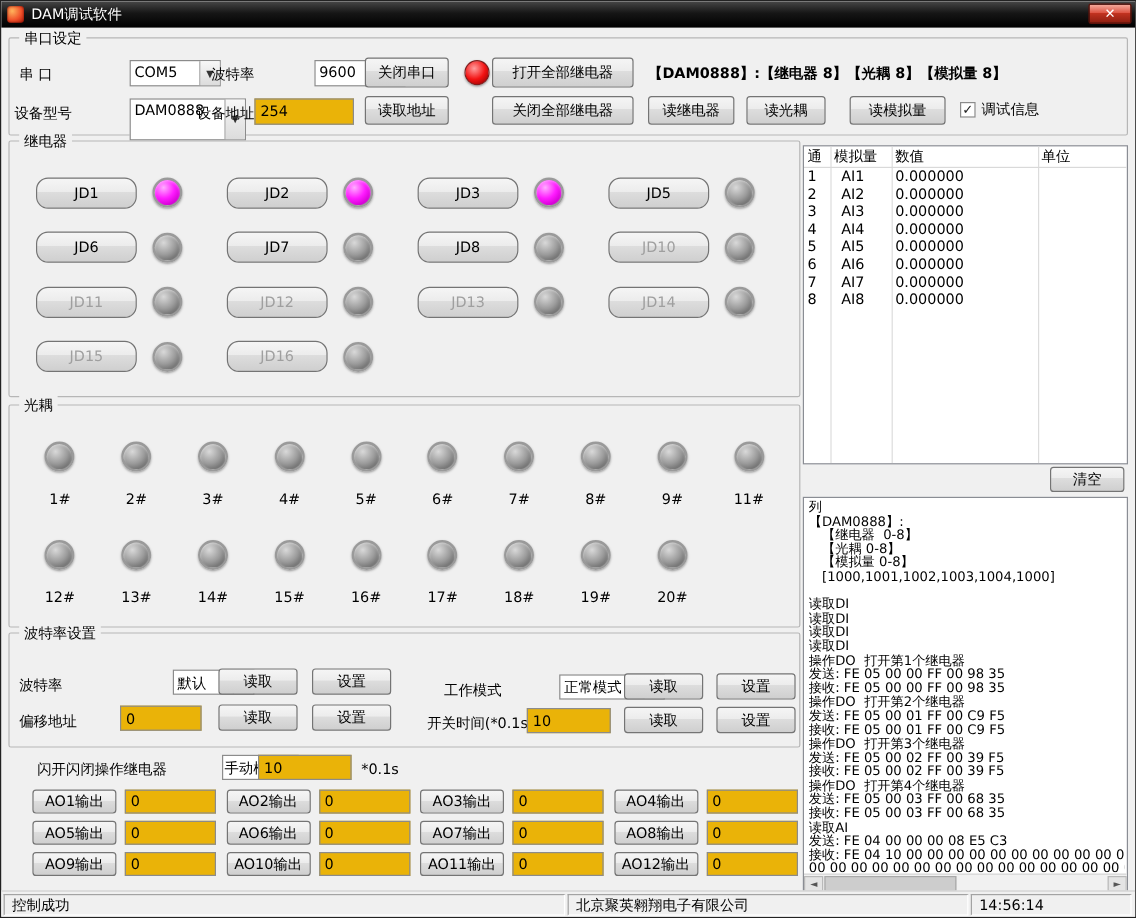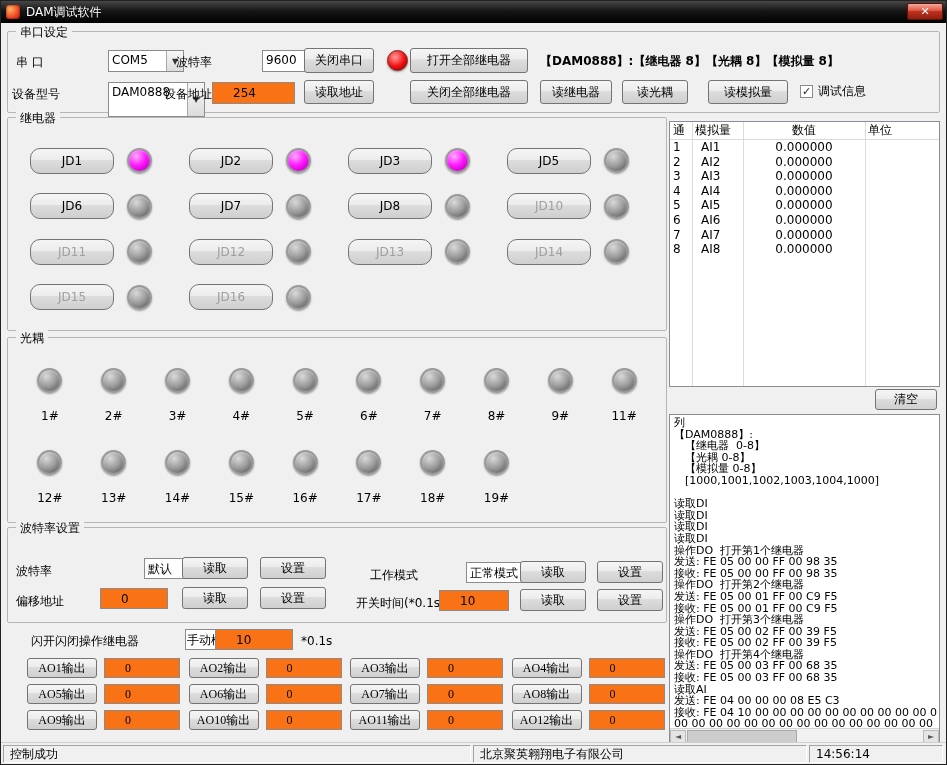--- a/index.html
+++ b/index.html
@@ -20,21 +20,21 @@
 
   
   .abs { position:absolute; }
   .lbl { white-space:nowrap; line-height:14px; }
   .btn { border:1px solid #747474; border-radius:3px; padding:0; font-family:inherit; font-size:12px; color:#000;
          background:linear-gradient(#f5f5f5,#ececec 45%,#dddddd 46%,#cfcfcf); text-align:center; cursor:default; }
   .combo { background:#fff; border:1px solid #8b8b8b; display:flex; align-items:stretch;margin-left:44px; }
   .combo .cv { flex:1; padding:2px 3px; white-space:nowrap; overflow:hidden; }
   .combo .ca { width:17px; border-left:1px solid #a8a8a8; background:linear-gradient(#f7f7f7,#dcdcdc);
                color:#333; font-size:8px; display:flex; align-items:center; justify-content:center; }
-  .tinput { background:#f97316; border:1px solid #8b8b8b; font-family:inherit; font-size:12px; padding:2px 20px; outline:none; }
+  .tinput { background:#eab308; border:1px solid #8b8b8b; font-family:inherit; font-size:12px; padding:2px 4px; outline:none; }
   .group { position:absolute; border:1px solid #b6b6b6; border-radius:2px; }
   .glabel { position:absolute; top:-8px; left:8px; background:#f0f0f0; padding:0 4px; }
   .checkbox { display:flex; align-items:center; gap:5px; }
   .checkbox .box { width:13px; height:13px; background:#fff; border:1px solid #8b8b8b; font-size:11px;
                    line-height:11px; text-align:center; color:#222; }
 
   
   .led { display:inline-block; width:25px; height:25px; border-radius:50%; border:2px solid #9a9a9a; flex:none;
          box-shadow:0 1px 2px rgba(0,0,0,.35), inset 0 1px 2px rgba(255,255,255,.45); }
   .led[data-state="off"] { background:radial-gradient(circle at 35% 30%, #d9d9d9, #9b9b9b 50%, #5f5f5f 88%); }
@@ -58,36 +58,36 @@
   .opto-cell .olabel { margin-top:16px; }
 
   
   #analog-panel { position:absolute; left:668px; top:120px; width:271px; height:266px;
                   background:#fff; border:1px solid #8a8d94; overflow:hidden; }
   .tline { position:absolute; top:0; bottom:0; width:1px; background:#dcdcdc; }
   .a-header { display:flex; height:18px; line-height:17px; border-bottom:1px solid #d9d9d9; position:relative; }
   .a-header span { padding:0 3px; }
   .a-row { display:flex; height:14.6px; line-height:14.6px; }
   .a-row span { padding:0 3px; white-space:nowrap; overflow:hidden; }
-  .col0 { width:22px; } .col1 { width:51px; } .col2 { width:122px;text-align:center; } .col3 { flex:1; }
+  .col0 { width:22px; } .col1 { width:51px; } .col2 { width:122px; } .col3 { flex:1; }
   .a-row .col1 { padding-left:9px; }
 
   
   #log-panel { position:absolute; left:668px; top:413px; width:271px; height:330px;
                background:#fff; border:1px solid #8a8d94; overflow:hidden; }
   #log-pre { position:absolute; left:4px; top:2px; right:2px; bottom:16px;
              font-family:inherit; font-size:11px; line-height:11.6px; white-space:pre; overflow:hidden; }
   #log-hscroll { position:absolute; left:0; right:0; bottom:0; height:15px; background:#f1f1f1; border-top:1px solid #d5d5d5; }
   .sb-btn { position:absolute; top:1px; width:16px; height:13px; background:#e4e4e4; border:1px solid #b9b9b9;
             font-size:8px; line-height:11px; text-align:center; color:#555; }
   .sb-thumb { position:absolute; left:17px; top:1px; width:110px; height:13px; background:#cdcdcd; border:1px solid #a9a9a9; }
 
   
   #ao-grid { position:absolute; left:22px; top:654px; width:646px; height:78px;
-             display:grid; grid-template-columns:repeat(4,1fr); grid-template-rows:repeat(3,1fr);font-family:Liberation Serif, serif; }
+             display:grid; grid-template-columns:repeat(4,1fr); grid-template-rows:repeat(3,1fr); }
   .ao-cell { display:flex; align-items:center; padding-left:4px; }
   .ao-btn { width:70px; height:20px; flex:none; }
   .ao-input { width:76px; height:20px; margin-left:7px; }
 
   
   #statusbar { position:absolute; left:0; right:0; bottom:0; height:22px; background:#f0f0f0; border-top:1px solid #cfcfcf; }
   .sb-panel { position:absolute; top:2px; height:18px; line-height:16px; padding-left:6px; white-space:nowrap;
               border:1px solid; border-color:#a3a3a3 #ffffff #ffffff #a3a3a3; }
 </style>
 </head>
@@ -337,20 +337,24 @@
         <span class="led" data-state="off"></span>
         <span class="olabel">17#</span>
       </div>
         <div class="opto-cell">
         <span class="led" data-state="off"></span>
         <span class="olabel">18#</span>
       </div>
         <div class="opto-cell">
         <span class="led" data-state="off"></span>
         <span class="olabel">19#</span>
+      </div>
+        <div class="opto-cell">
+        <span class="led" data-state="off"></span>
+        <span class="olabel">20#</span>
       </div>
       </div>
   </div>
 
   <div id="log-panel">
     <pre id="log-pre">列
 【DAM0888】:
 　【继电器  0-8】
 　【光耦 0-8】
 　【模拟量 0-8】

